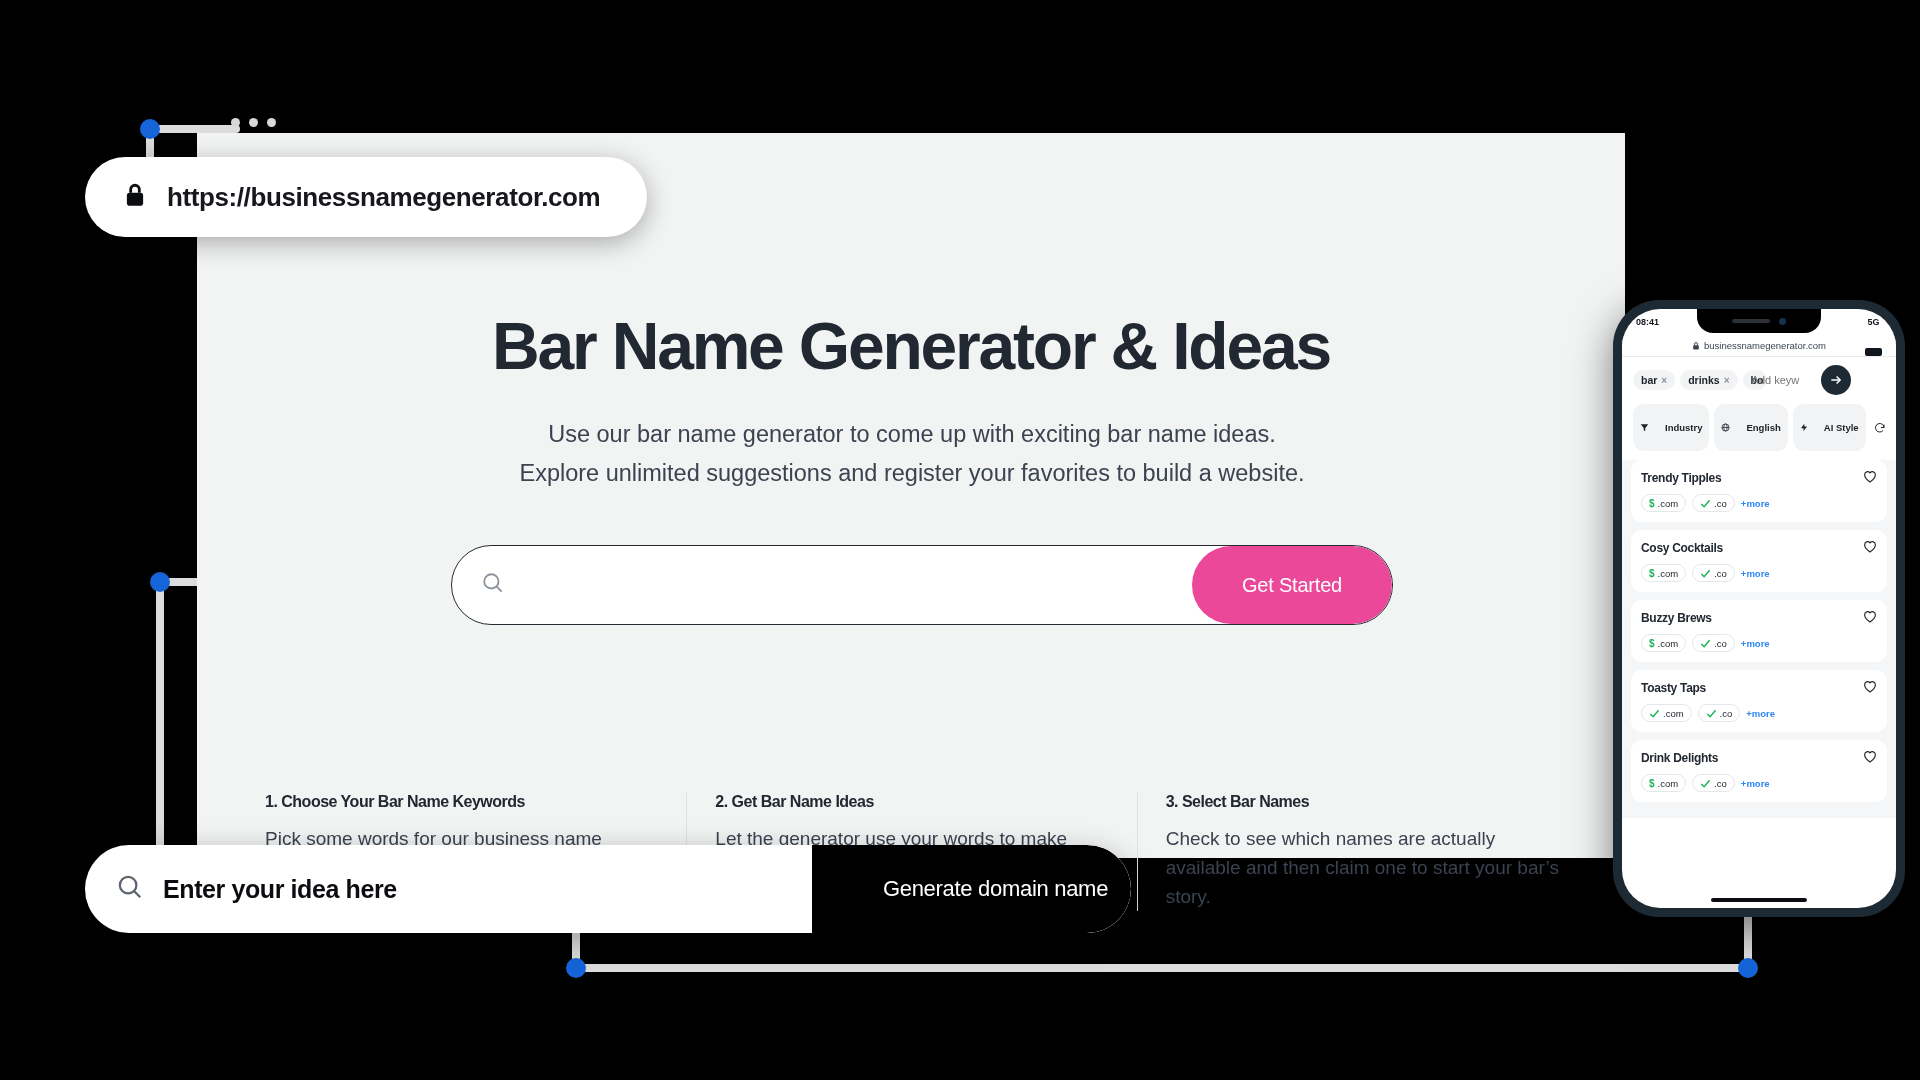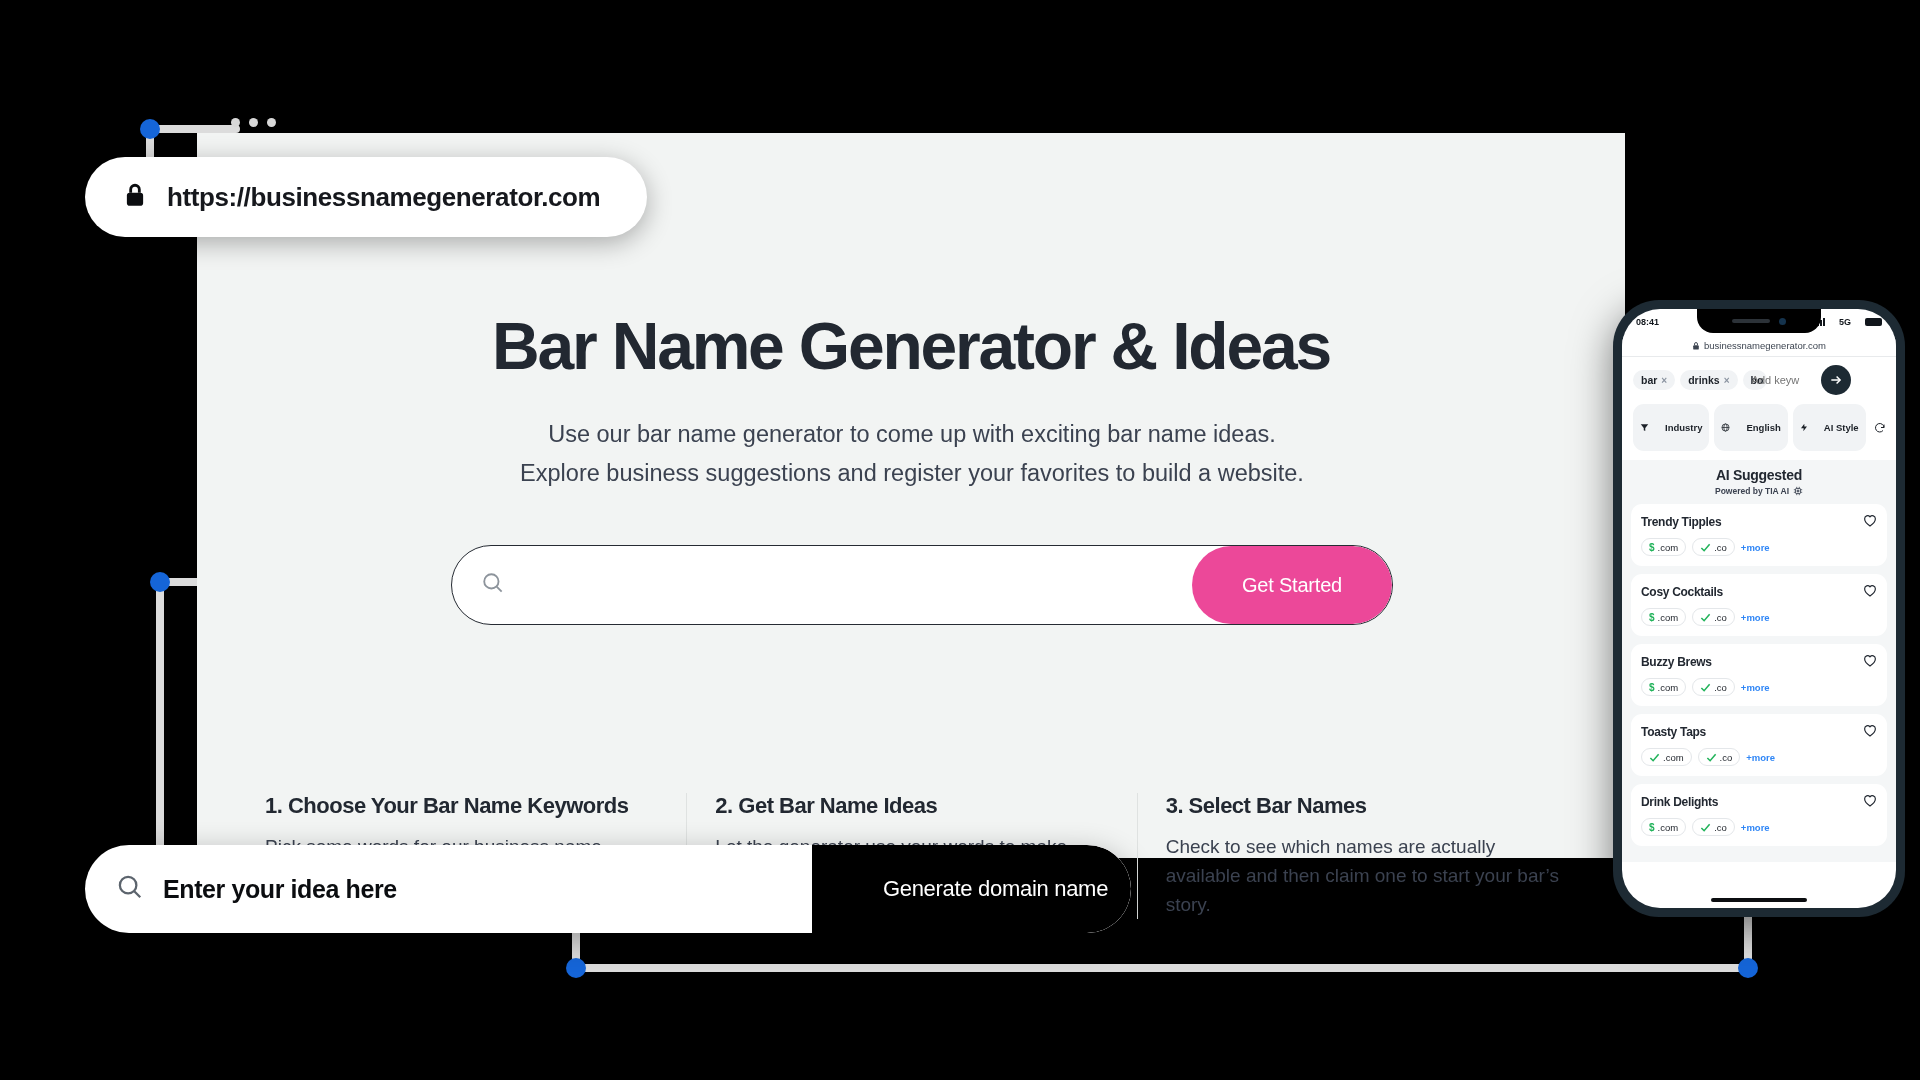--- a/index.html
+++ b/index.html
@@ -60,21 +60,21 @@
   }
   #get-started {
     height: 100%; width: 200px; background: #ec4899; color: #fff;
     border: 0; border-radius: 40px; font-size: 20px; cursor: pointer;
     font-family: "Liberation Sans", sans-serif; letter-spacing: -.2px;
   }
 
   #steps { position: absolute; left: 40px; top: 660px; width: 1350px; display: flex; }
   .step { flex: 1; padding: 0 28px; }
   .step + .step { border-left: 1px solid #dfe2e1; }
-  .step h3 { font-size: 22px; font-weight: 700; color: #222831; letter-spacing: -.5px; margin-bottom: 13px; }
+  .step h3 { font-size: 16px; font-weight: 700; color: #222831; letter-spacing: -.5px; margin-bottom: 13px; }
   .step p  { font-size: 19px; line-height: 29px; color: #3b4250; }
 
   
   #bottom-bar {
     position: absolute; left: 85px; top: 845px;
     width: 1046px; height: 88px; background: #fff; border-radius: 44px;
     box-shadow: 0 8px 30px rgba(0,0,0,.30); display: flex; align-items: center;
     overflow: hidden; z-index: 7; justify-content: flex-end;
   }
   #bottom-bar .mag { margin-left: 30px; }
@@ -106,21 +106,21 @@
     border-radius: 0 0 16px 16px; z-index: 5;
     display: flex; align-items: center; justify-content: center; gap: 9px;
   }
   #notch .spk { width: 38px; height: 4px; border-radius: 2px; background: #2c3238; }
   #notch .cam { width: 7px; height: 7px; border-radius: 50%; background: #15334d; }
 
   #statusbar {
     height: 26px; display: flex; align-items: center; justify-content: space-between;
     padding: 8px 14px; font-size: 9px; font-weight: 700; color: #11161c;
   }
-  #statusbar .right { display: flex; align-items: center; gap: 14px; }
+  #statusbar .right { display: flex; align-items: center; gap: 21px; flex-direction: column; }
   .bars { display: flex; align-items: flex-end; gap: 1px; height: 8px; }
   .bars i { width: 2px; background: #11161c; display: block; }
   .bars i:nth-child(1){height:3px} .bars i:nth-child(2){height:5px}
   .bars i:nth-child(3){height:6.5px} .bars i:nth-child(4){height:8px}
   .batt { width: 17px; height: 8.5px; border-radius: 2px; background: #11161c; }
 
   #ph-url {
     height: 22px; display: flex; align-items: center; justify-content: center; gap: 4px;
     font-size: 9.5px; color: #3c4450; border-bottom: 1px solid #e8eaec; background: #fff;
   }
@@ -205,21 +205,21 @@
 
   <div id="dots-row">
     <i></i>
     <i></i>
     <i></i>
   </div>
 
   <div id="browser">
 
     <div id="hero-title">Bar Name Generator &amp; Ideas</div>
-    <div id="hero-sub">Use our bar name generator to come up with exciting bar name ideas. Explore business suggestions and register your favorites to build a website.</div>
+    <div id="hero-sub">Use our bar name generator to come up with exciting bar name ideas. Explore unlimited suggestions and register your favorites to build a website.</div>
 
     <div id="hero-search">
       <span class="mag">
         <svg width="26" height="26" viewBox="0 0 24 24" fill="none" stroke="#8d949c" stroke-width="1.7">
           <circle cx="10.5" cy="10.5" r="6.6"></circle>
             <line x1="15.4" y1="15.4" x2="20" y2="20"></line>
         </svg>
       </span>
       <input type="text" value="" placeholder="" style="">
       <button id="get-started">Get Started</button>
@@ -336,38 +336,20 @@
           <span>AI Style</span>
         </span>
         <span style="margin-left:3px;display:flex;">
           <svg width="12" height="12" viewBox="0 0 24 24" fill="none" stroke="#1c2128" stroke-width="2">
             <path d="M20 5v6h-6"></path>
               <path d="M20 11A8.5 8.5 0 1 0 18 17"></path>
           </svg>
         </span>
       </div>
 
-      <div id="ai-band">
-        <div id="ai-title">AI Suggested</div>
-        <div id="ai-sub">
-          <span>Powered by TIA AI</span>
-          <svg width="10" height="10" viewBox="0 0 24 24" fill="none" stroke="#3b4250" stroke-width="2">
-            <rect x="6" y="6" width="12" height="12" rx="1.5"></rect>
-              <rect x="10" y="10" width="4" height="4"></rect>
-            <line x1="9" y1="2" x2="9" y2="6"></line>
-              <line x1="15" y1="2" x2="15" y2="6"></line>
-            <line x1="9" y1="18" x2="9" y2="22"></line>
-              <line x1="15" y1="18" x2="15" y2="22"></line>
-            <line x1="2" y1="9" x2="6" y2="9"></line>
-              <line x1="2" y1="15" x2="6" y2="15"></line>
-            <line x1="18" y1="9" x2="22" y2="9"></line>
-              <line x1="18" y1="15" x2="22" y2="15"></line>
-          </svg>
-        </div>
-      </div>
 
       <div id="results">
           <div class="rescard">
             <div class="top">
               <span class="nm">Trendy Tipples</span>
               <span><svg width="14" height="13" viewBox="0 0 24 22" fill="none" stroke="#222831" stroke-width="2">
                   <path d="M12 20.4S2.8 14.2 2.8 7.9A5.2 5.2 0 0 1 12 4.7 5.2 5.2 0 0 1 21.2 7.9C21.2 14.2 12 20.4 12 20.4z"></path>
                 </svg></span>
             </div>
             <div class="tlds">

